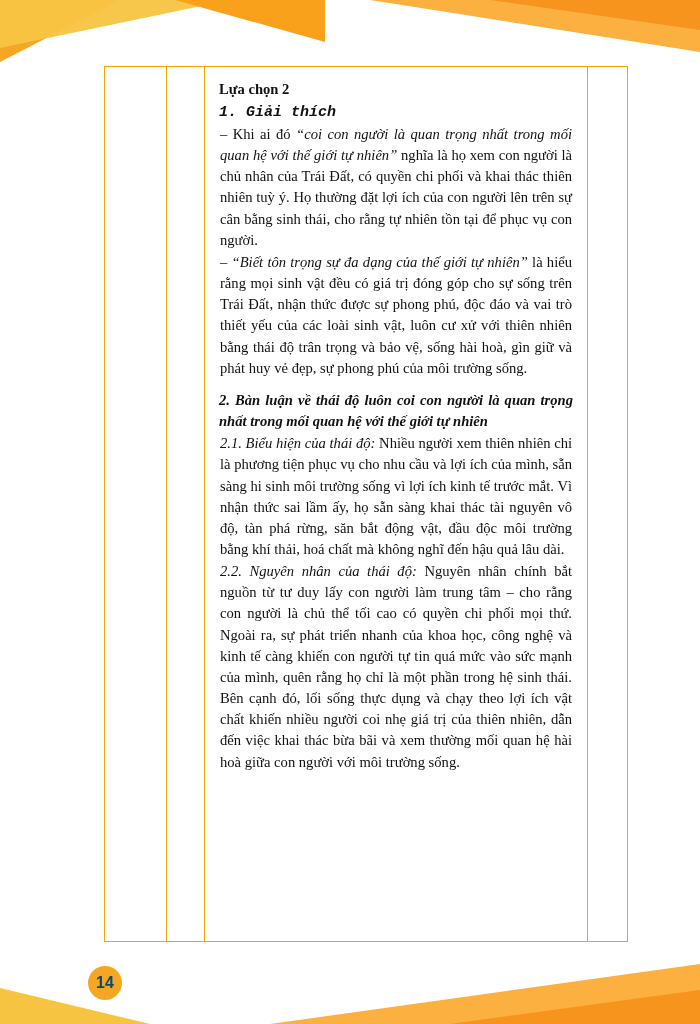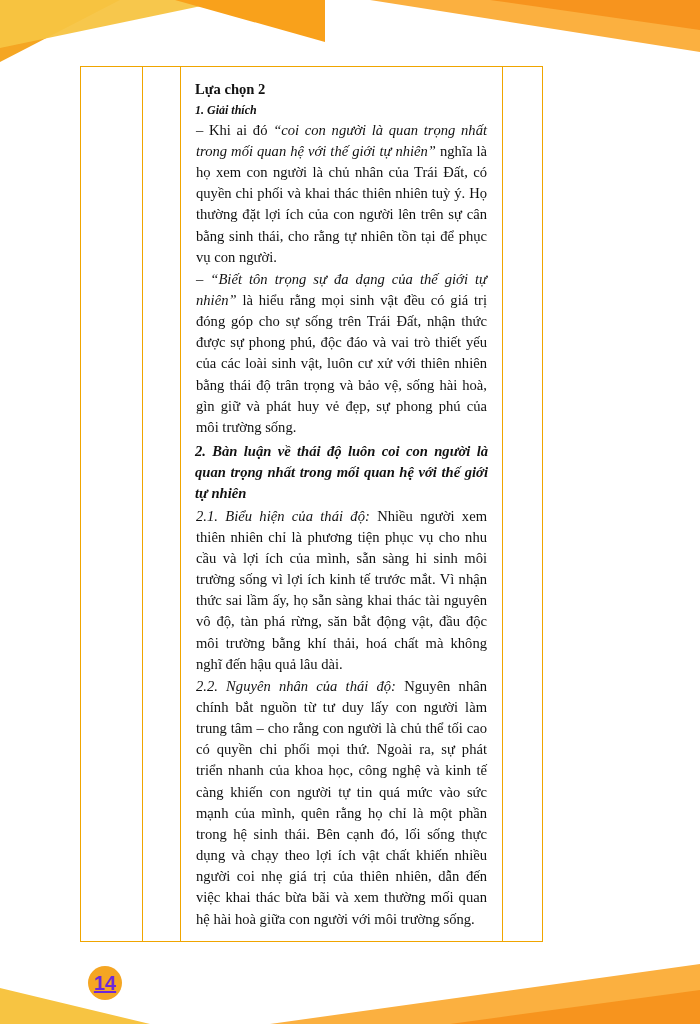--- a/index.html
+++ b/index.html
@@ -66,23 +66,23 @@
   .deco-bottom-right-2 {
     bottom: 0; right: 0;
     width: 0; height: 0;
     border-right: 250px solid #f7941e;
     border-top: 34px solid transparent;
   }
 
   
   .page-frame {
     position: absolute;
-    left: 80px;
+    left: 104px;
     top: 66px;
-    width: 463px;
+    width: 524px;
     height: 876px;
     border: 1.2px solid #f0a500;
     box-sizing: border-box;
     display: flex;
   }
   .col-rubric {
     width: 62px;
     border-right: 1.2px solid #f0a500;
     box-sizing: border-box;
   }
@@ -107,31 +107,32 @@
   .opt-title {
     font-weight: bold;
     font-size: 14.6px;
     line-height: 1.42;
     margin: 0 0 2px 0;
     color: #111;
   }
   .sec-head {
     font-weight: bold;
     font-style: italic;
-    font-size: 12px;
+    font-size: 15px;
     line-height: 1.42;
     margin: 0 0 1px 0;
     color: #111;
+    font-family: Liberation Mono, monospace;
   }
   .sec-head-block {
     font-weight: bold;
     font-style: italic;
     font-size: 14.6px;
     line-height: 1.45;
-    margin: 3px 0 1px 0;
+    margin: 11px 0 1px 0;
     color: #111;
     text-align: justify;
   }
   p.para {
     font-size: 14.6px;
     line-height: 1.45;
     margin: 1px;
     text-align: justify;
     text-justify: inter-word;
     color: #111;
@@ -141,28 +142,27 @@
 
   
   .page-num {
     position: absolute;
     left: 88px;
     bottom: 24px;
     width: 34px;
     height: 34px;
     border-radius: 50%;
     background: #f5a623;
-    color: #6d28d9;
+    color: #0c4a6e;
     font-family: "Liberation Sans", sans-serif;
     font-weight: bold;
-    font-size: 20px;
+    font-size: 16px;
     display: flex;
     align-items: center;
     justify-content: center;
-    text-decoration: underline;
   }
 </style>
 </head>
 <body>
 
 <div class="deco deco-top-left-1"></div>
 <div class="deco deco-top-left-2"></div>
 <div class="deco deco-top-mid"></div>
 <div class="deco deco-top-right-1"></div>
 <div class="deco deco-top-right-2"></div>

